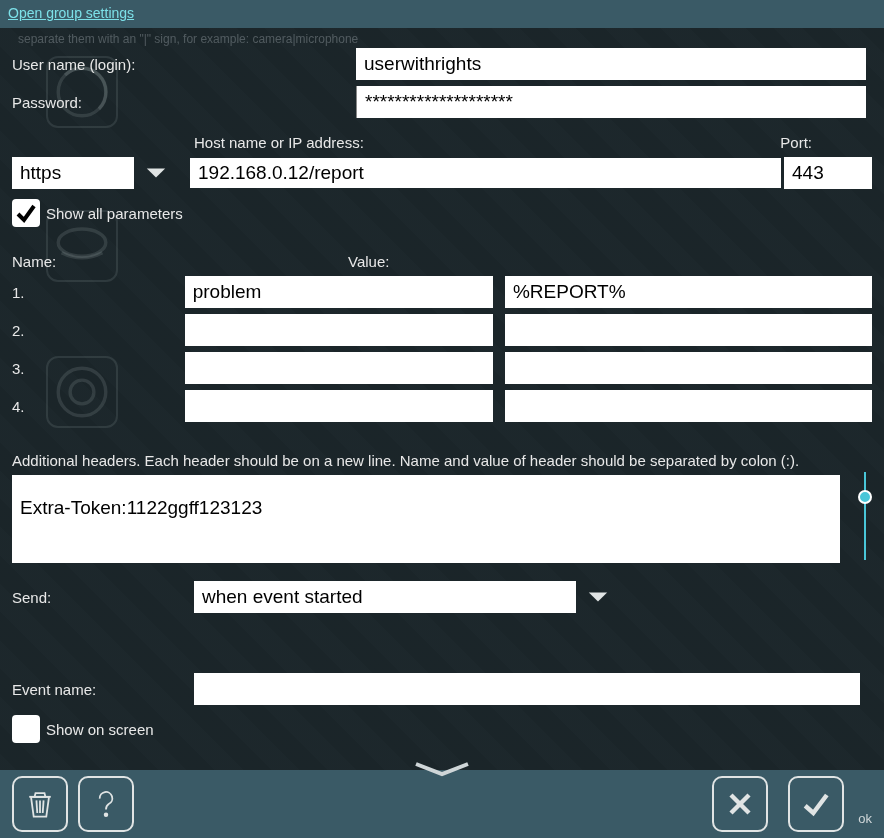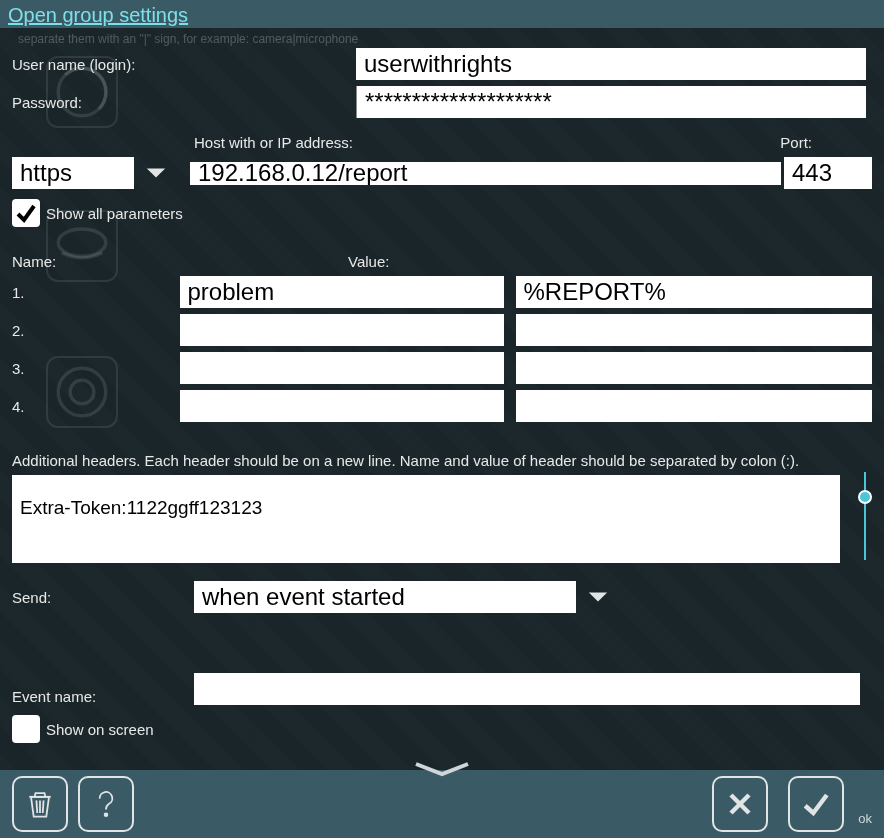--- a/index.html
+++ b/index.html
@@ -23,21 +23,21 @@
   .topbar {
     height: 28px;
     background: #3a5a66;
     padding: 4px 8px;
     position: relative;
     z-index: 2;
   }
   .topbar a {
     color: #7ce0e8;
     text-decoration: underline;
-    font-size: 20px;
+    font-size: 14px;
   }
   .hint-line {
     position: absolute;
     top: 32px;
     left: 18px;
     font-size: 12px;
     color: rgba(180,190,195,0.35);
     z-index: 1;
   }
   .content {
@@ -50,21 +50,21 @@
     align-items: center;
     margin-bottom: 6px;
   }
   .label {
     font-size: 15px;
     color: #e8e8e8;
   }
   input[type=text], textarea {
     background: #fff;
     border: none;
-    font-size: 24px;
+    font-size: 19px;
     padding: 5px 8px;
     font-family: Arial, sans-serif;
     color: #000;
   }
   .username-row .label { width: 344px; }
   .username-row input { width: 510px; height: 32px; }
   .password-row .label { width: 344px; }
   .password-row input { width: 510px; height: 32px; }
   .password-row input { border-left: 1px solid #888; }
   .host-labels { display:flex; margin-top:16px; }
@@ -72,21 +72,21 @@
   .host-labels .port-lbl { margin-left: auto; margin-right: 60px; }
   .host-row { display:flex; align-items:center; gap:0; margin-top:6px; }
   .proto-select {
     width: 122px; height: 32px; background:#fff; color:#000; font-size:19px;
     padding:4px 8px; border:none;
   }
   .dropdown-arrow {
     width: 44px; height:32px; display:flex; align-items:center; justify-content:center;
   }
   .dropdown-arrow svg { width:22px; height:14px; }
-  .host-input { flex:1; height:23px; margin-left:12px; margin-right:3px; }
+  .host-input { flex:1; height:30px; margin-left:12px; margin-right:3px; }
   .port-input { width:88px; height:32px; }
   .checkbox {
     width:28px; height:28px; background:#fff; border-radius:4px;
     display:flex; align-items:center; justify-content:center; margin-right:6px;
   }
   .checkbox svg { width:24px; height:24px; }
   .showall-row { margin-top:10px; }
   .params-header { display:flex; margin-top:26px; }
   .params-header .plabel { width:182px; }
   .params-header .nlabel { width:336px; }
@@ -103,21 +103,21 @@
     position:absolute; right:18px; width:2px; background:#49c6d8;
     top:472px; height:88px;
   }
   .slider-thumb {
     position:absolute; right:12px; top:490px; width:14px; height:14px;
     border-radius:50%; background:#49c6d8; border:2px solid #fff;
   }
   .send-row { display:flex; align-items:center; margin-top:14px; }
   .send-row .label { width:182px; }
   .send-select { width:382px; height:32px; background:#fff; color:#000; font-size:19px; padding:4px 8px; border:none; }
-  .event-row { display:flex; align-items:flex-end; margin-top:60px; }
+  .event-row { display:flex; align-items:center; margin-top:60px; }
   .event-row .label { width:182px; }
   .event-row input { flex:1; height:32px; max-width:666px; }
   .showscreen-row { display:flex; align-items:center; margin-top:10px; }
   .method-row { display:flex; align-items:center; margin-top:14px; }
   .method-row .label { width:182px; }
   .method-select { width:192px; height:32px; background:#fff; color:#000; font-size:19px; padding:4px 8px; border:none; }
   .bottom-bar {
     position:absolute; bottom:0; left:0; right:0; height:68px;
     background:#3a5a66; display:flex; align-items:center; padding:0 12px;
     z-index:3;
@@ -175,21 +175,21 @@
     <div class="label">User name (login):</div>
     <input type="text" value="userwithrights" style="">
   </div>
 
   <div class="row password-row">
     <div class="label">Password:</div>
     <input type="text" value="********************" style="">
   </div>
 
   <div class="host-labels">
-    <div class="label host-lbl">Host with or IP address:</div>
+    <div class="label host-lbl">Host name or IP address:</div>
     <div class="label port-lbl">Port:</div>
   </div>
 
   <div class="host-row">
     <input class="proto-select" type="text" value="https" style="">
     <div class="dropdown-arrow">
       <svg viewBox="0 0 24 14">
           <polygon points="2,2 22,2 12,12" fill="#e0e4e4"></polygon>
         </svg>
     </div>

